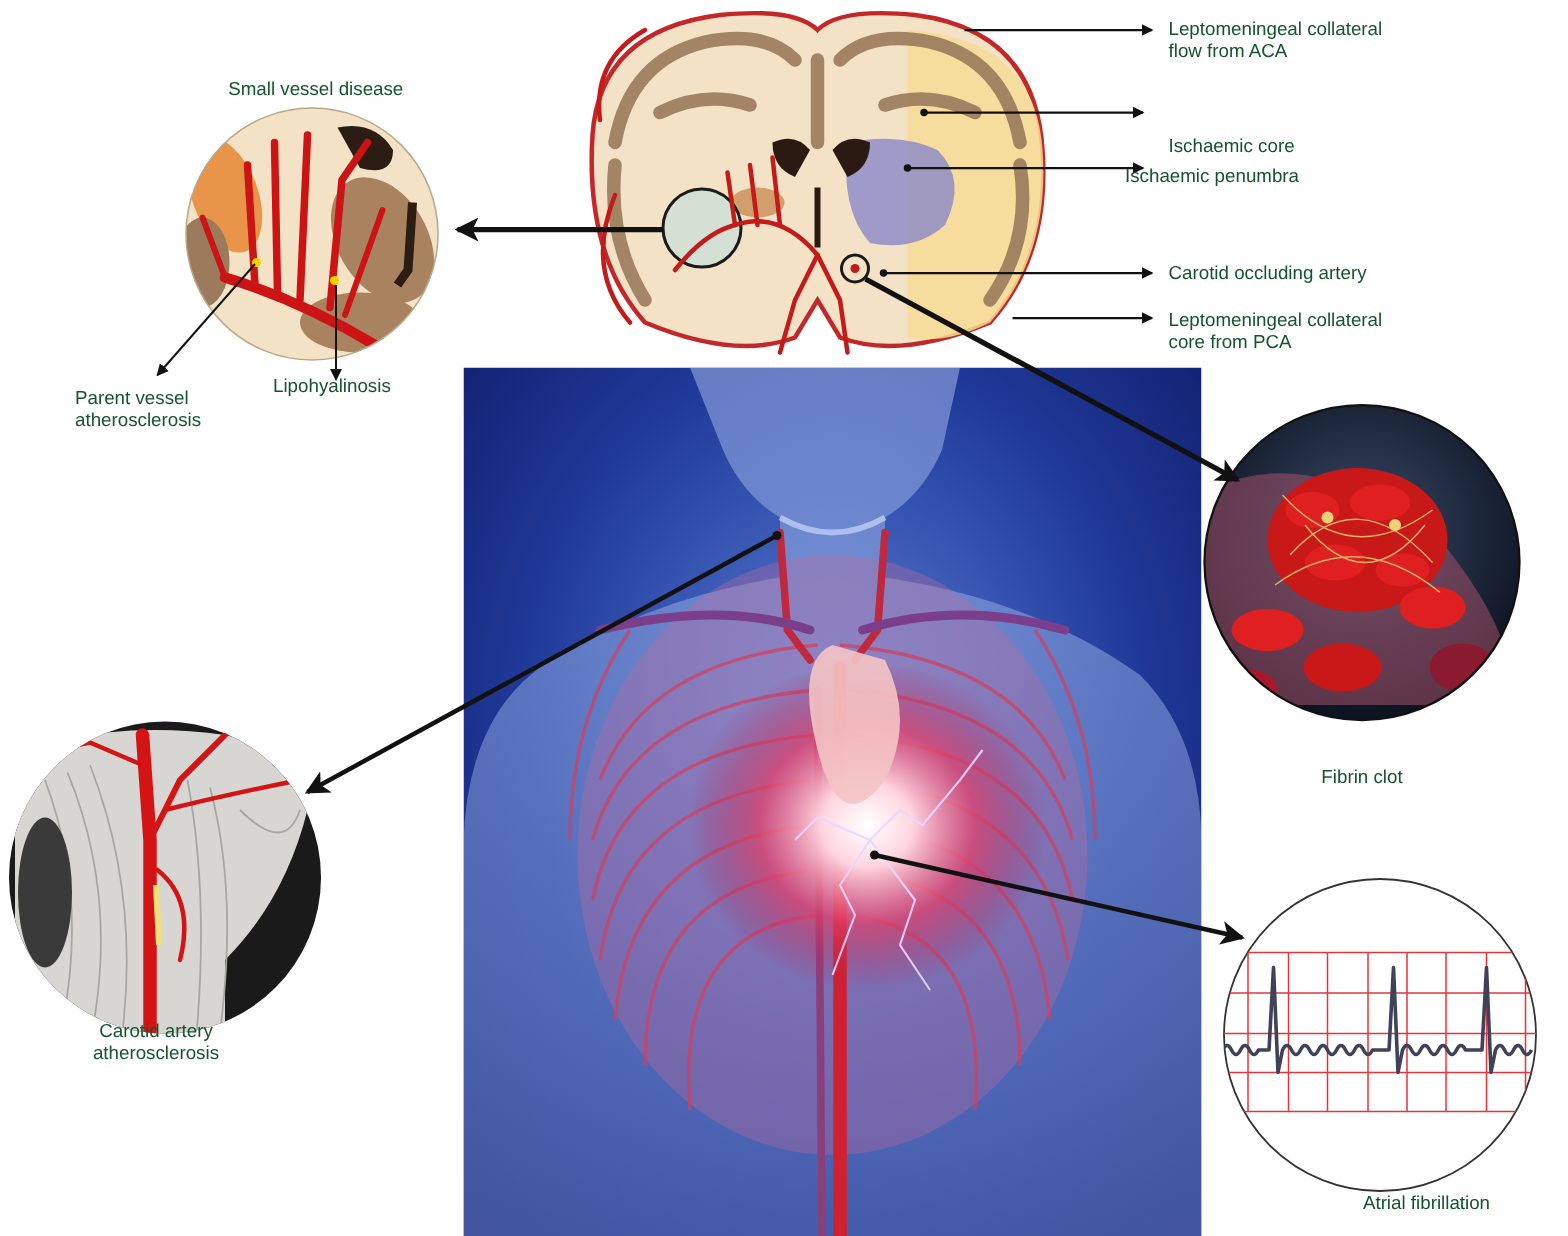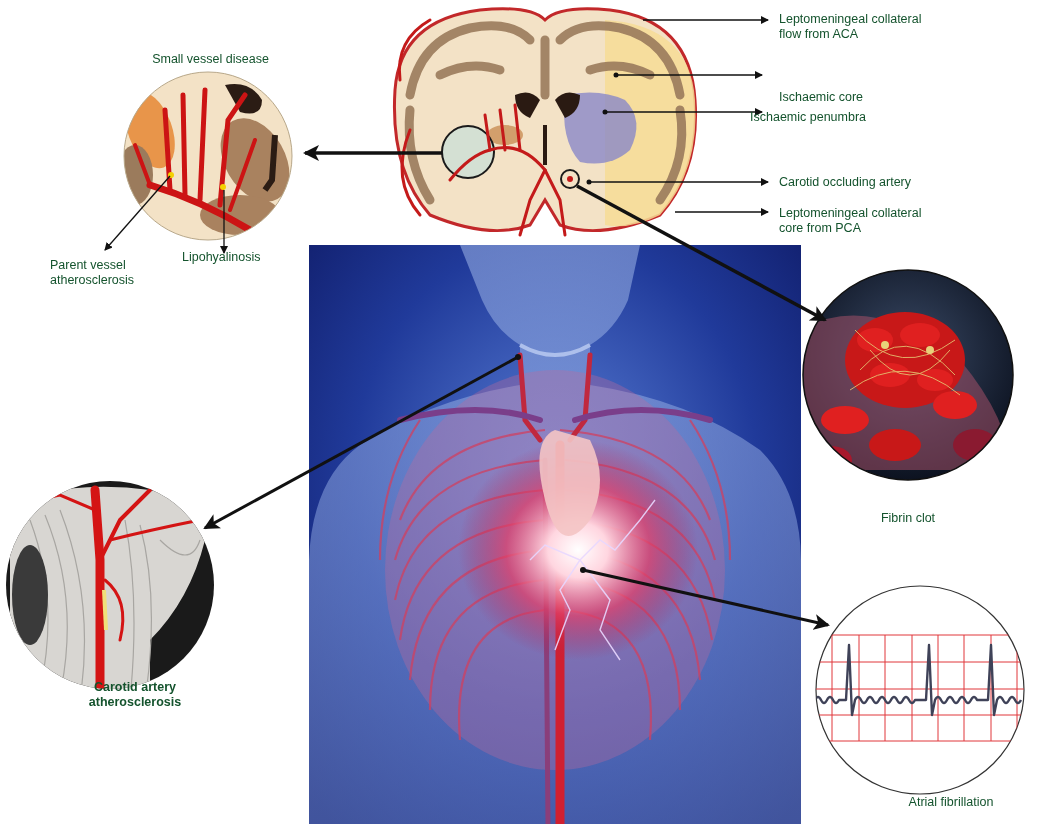--- a/index.html
+++ b/index.html
@@ -280,16 +280,16 @@
 
 <div class="label c" style="left:128px;top:52px;width:165px;">Small vessel disease</div>
 <div class="label" style="left:50px;top:258px;">
   <div>Parent vessel</div>
   <div>atherosclerosis</div>
 </div>
 <div class="label" style="left:182px;top:250px;">Lipohyalinosis</div>
 
 <div class="label c" style="left:858px;top:511px;width:100px;">Fibrin clot</div>
 <div class="label c" style="left:891px;top:795px;width:120px;">Atrial fibrillation</div>
-<div class="label c" style="left:70px;top:680px;width:130px;font-weight:bold;">
+<div class="label c" style="left:39px;top:680px;width:130px;">
   <div>Carotid artery</div>
   <div>atherosclerosis</div>
 </div>
 
 </body></html>

